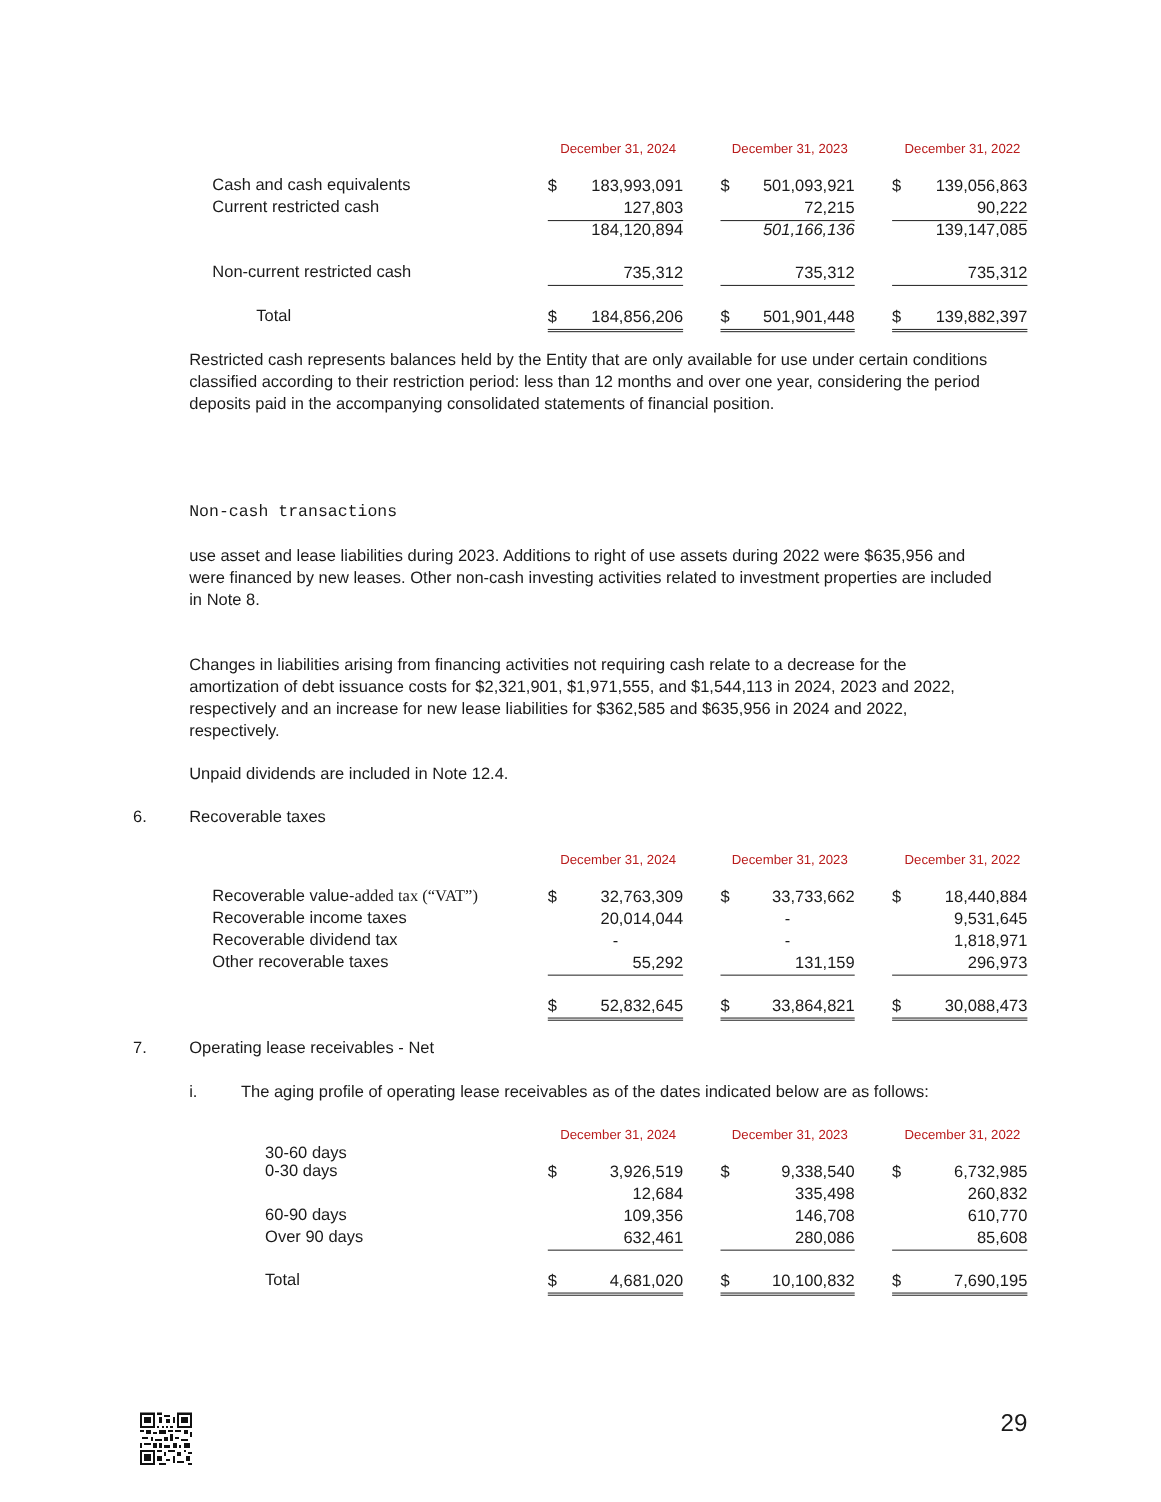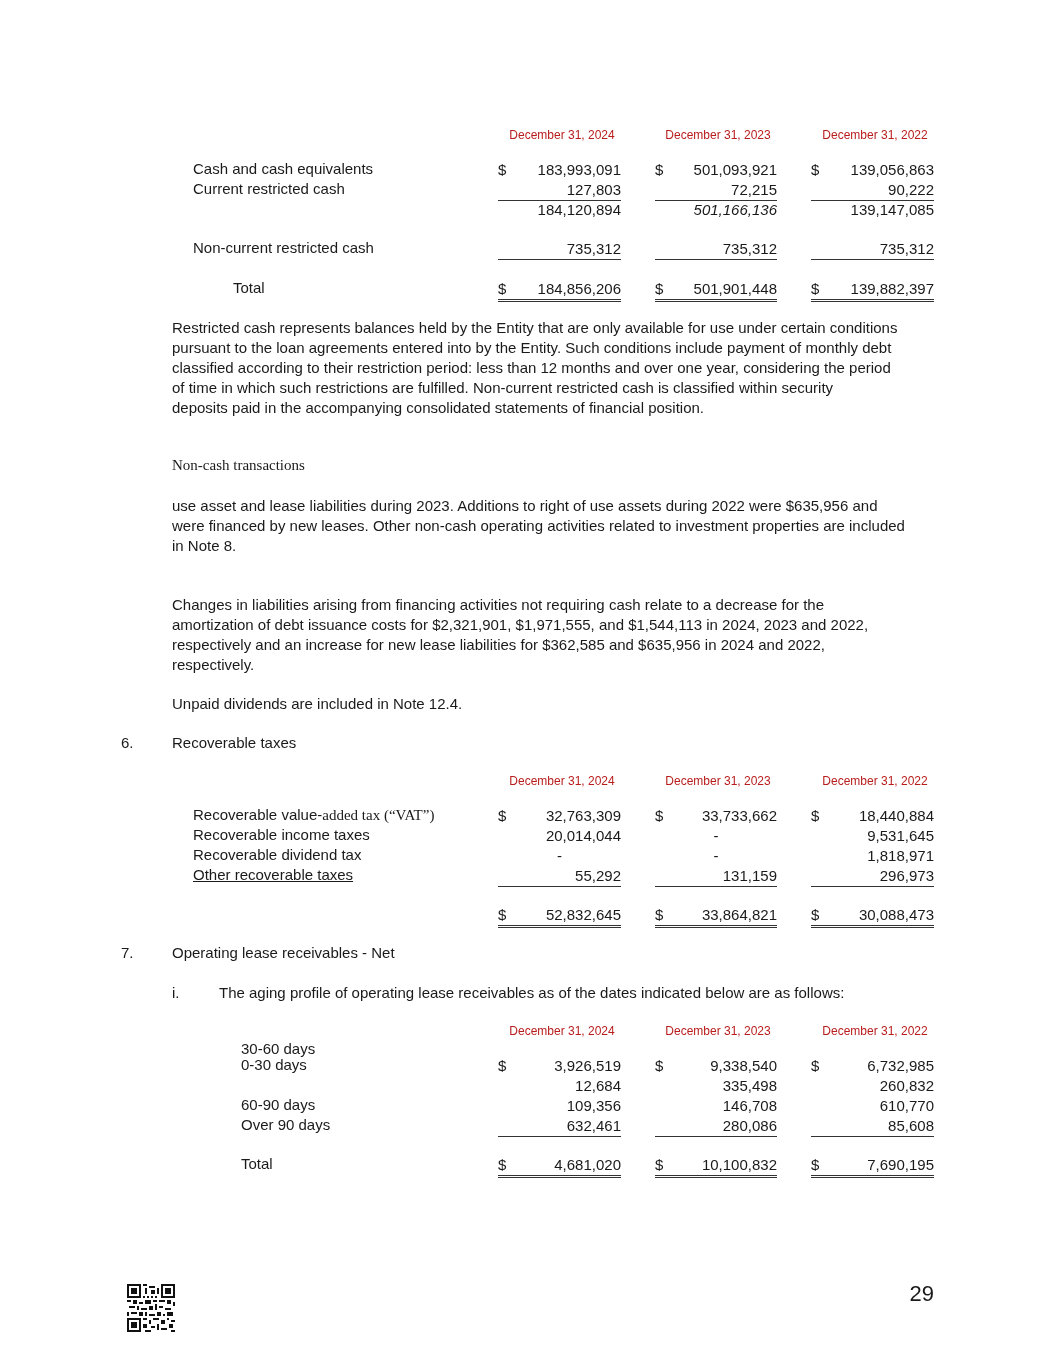--- a/index.html
+++ b/index.html
@@ -83,31 +83,29 @@
       <span class="num">501,901,448</span>
     </div>
   <div class="cell dul" style="left:811px; top:279px; width:123px;">
       <span class="cur">$</span>
       <span class="num">139,882,397</span>
     </div>
 </div>
 
 <div class="abs para" style="left:172px; top:318px;">
   <div>Restricted cash represents balances held by the Entity that are only available for use under certain conditions</div>
-  <div>pursuant to the loan agreements entered into by the Entity. Such conditions include payment of monthly debt</div>
   <div>classified according to their restriction period: less than 12 months and over one year, considering the period</div>
-  <div>of time in which such restrictions are fulfilled. Non-current restricted cash is classified within security</div>
   <div>deposits paid in the accompanying consolidated statements of financial position.</div>
 </div>
 
-<div class="abs serif" style="left:172px; top:457px; font-size:15px;">Non-cash transactions</div>
+<div class="abs serif" style="left:172px; top:457px; font-size:15px;font-family:Liberation Mono, monospace;">Non-cash transactions</div>
 
 <div class="abs para" style="left:172px; top:496px;">
   <div>use asset and lease liabilities during 2023. Additions to right of use assets during 2022 were $635,956 and</div>
-  <div>were financed by new leases. Other non-cash operating activities related to investment properties are included</div>
+  <div>were financed by new leases. Other non-cash investing activities related to investment properties are included</div>
   <div>in Note 8.</div>
 </div>
 
 <div class="abs para" style="left:172px; top:595px;">
   <div>Changes in liabilities arising from financing activities not requiring cash relate to a decrease for the</div>
   <div>amortization of debt issuance costs for $2,321,901, $1,971,555, and $1,544,113 in 2024, 2023 and 2022,</div>
   <div>respectively and an increase for new lease liabilities for $362,585 and $635,956 in 2024 and 2022,</div>
   <div>respectively.</div>
 </div>
 
@@ -144,21 +142,21 @@
       <span class="num">9,531,645</span>
     </div>
 
   <div class="abs lbl" style="left:193px; top:846px;">Recoverable dividend tax</div>
   <div class="cell" style="left:498px; top:846px; width:123px; text-align:center;"><span>-</span></div>
   <div class="cell" style="left:655px; top:846px; width:122px; text-align:center;"><span>-</span></div>
   <div class="cell" style="left:811px; top:846px; width:123px;">
       <span class="num">1,818,971</span>
     </div>
 
-  <div class="abs lbl" style="left:193px; top:866px;text-decoration:underline;">Other recoverable taxes</div>
+  <div class="abs lbl" style="left:193px; top:866px;">Other recoverable taxes</div>
   <div class="cell ul" style="left:498px; top:866px; width:123px;">
       <span class="num">55,292</span>
     </div>
   <div class="cell ul" style="left:655px; top:866px; width:122px;">
       <span class="num">131,159</span>
     </div>
   <div class="cell ul" style="left:811px; top:866px; width:123px;">
       <span class="num">296,973</span>
     </div>
 

